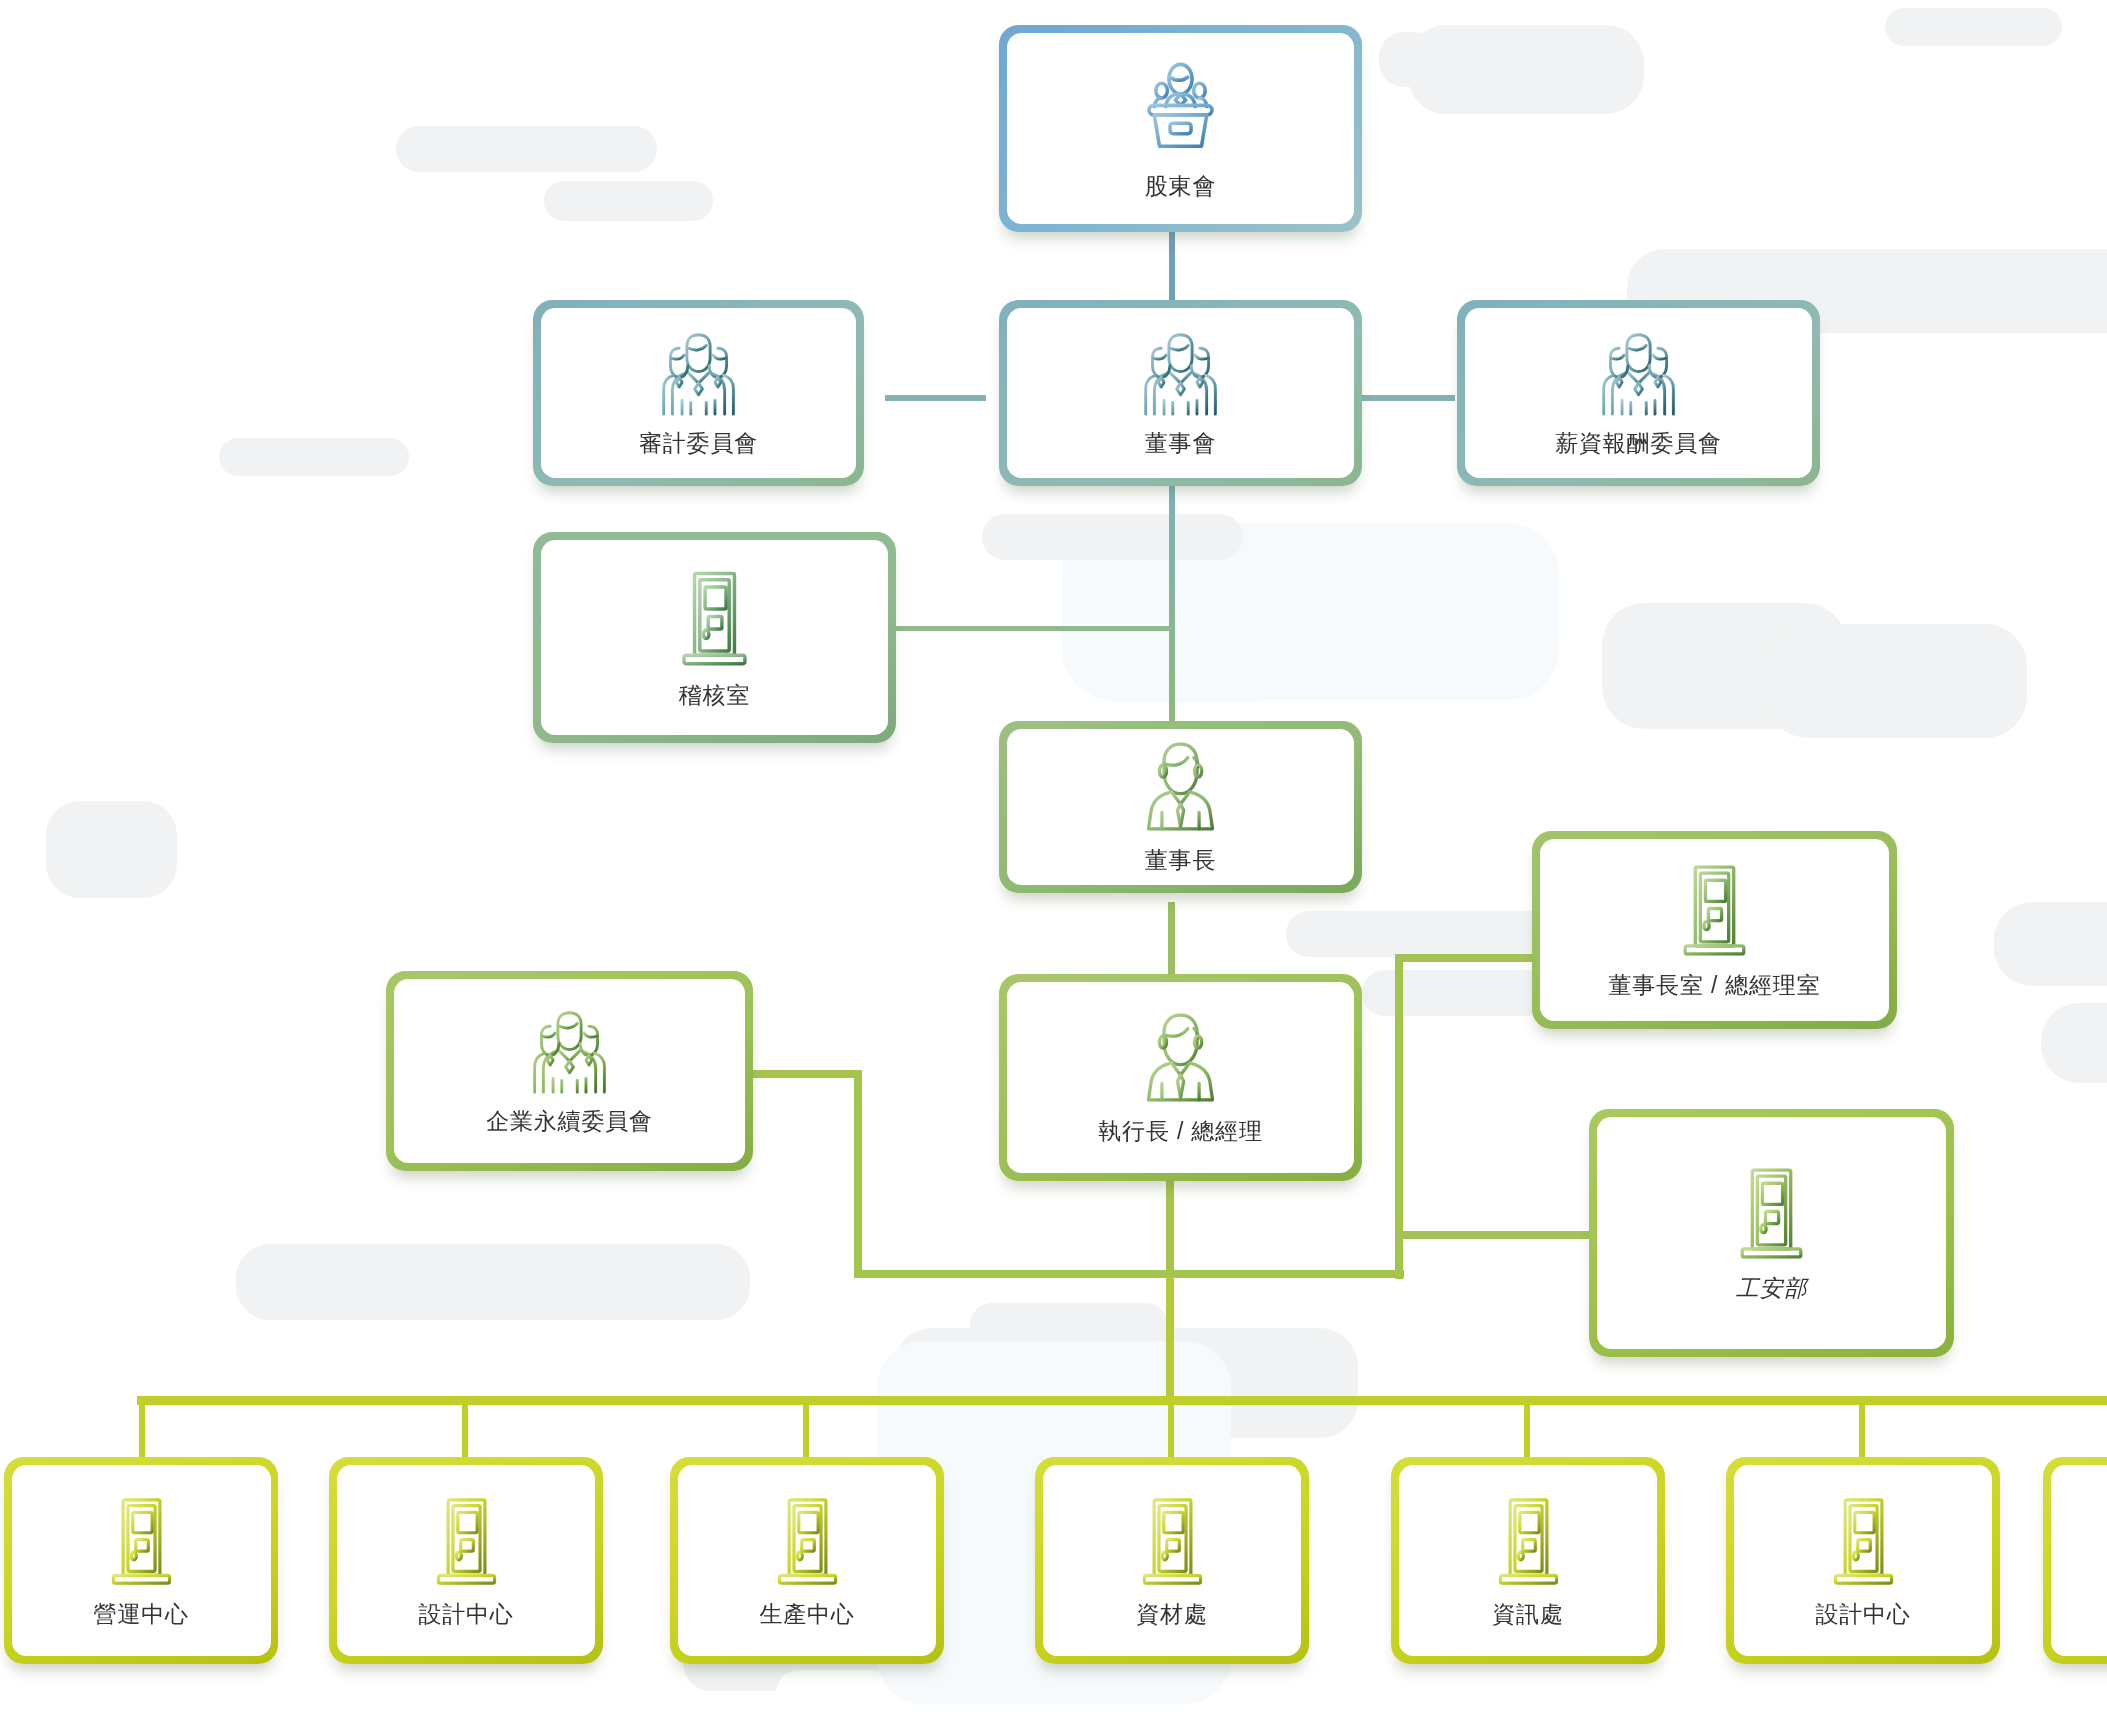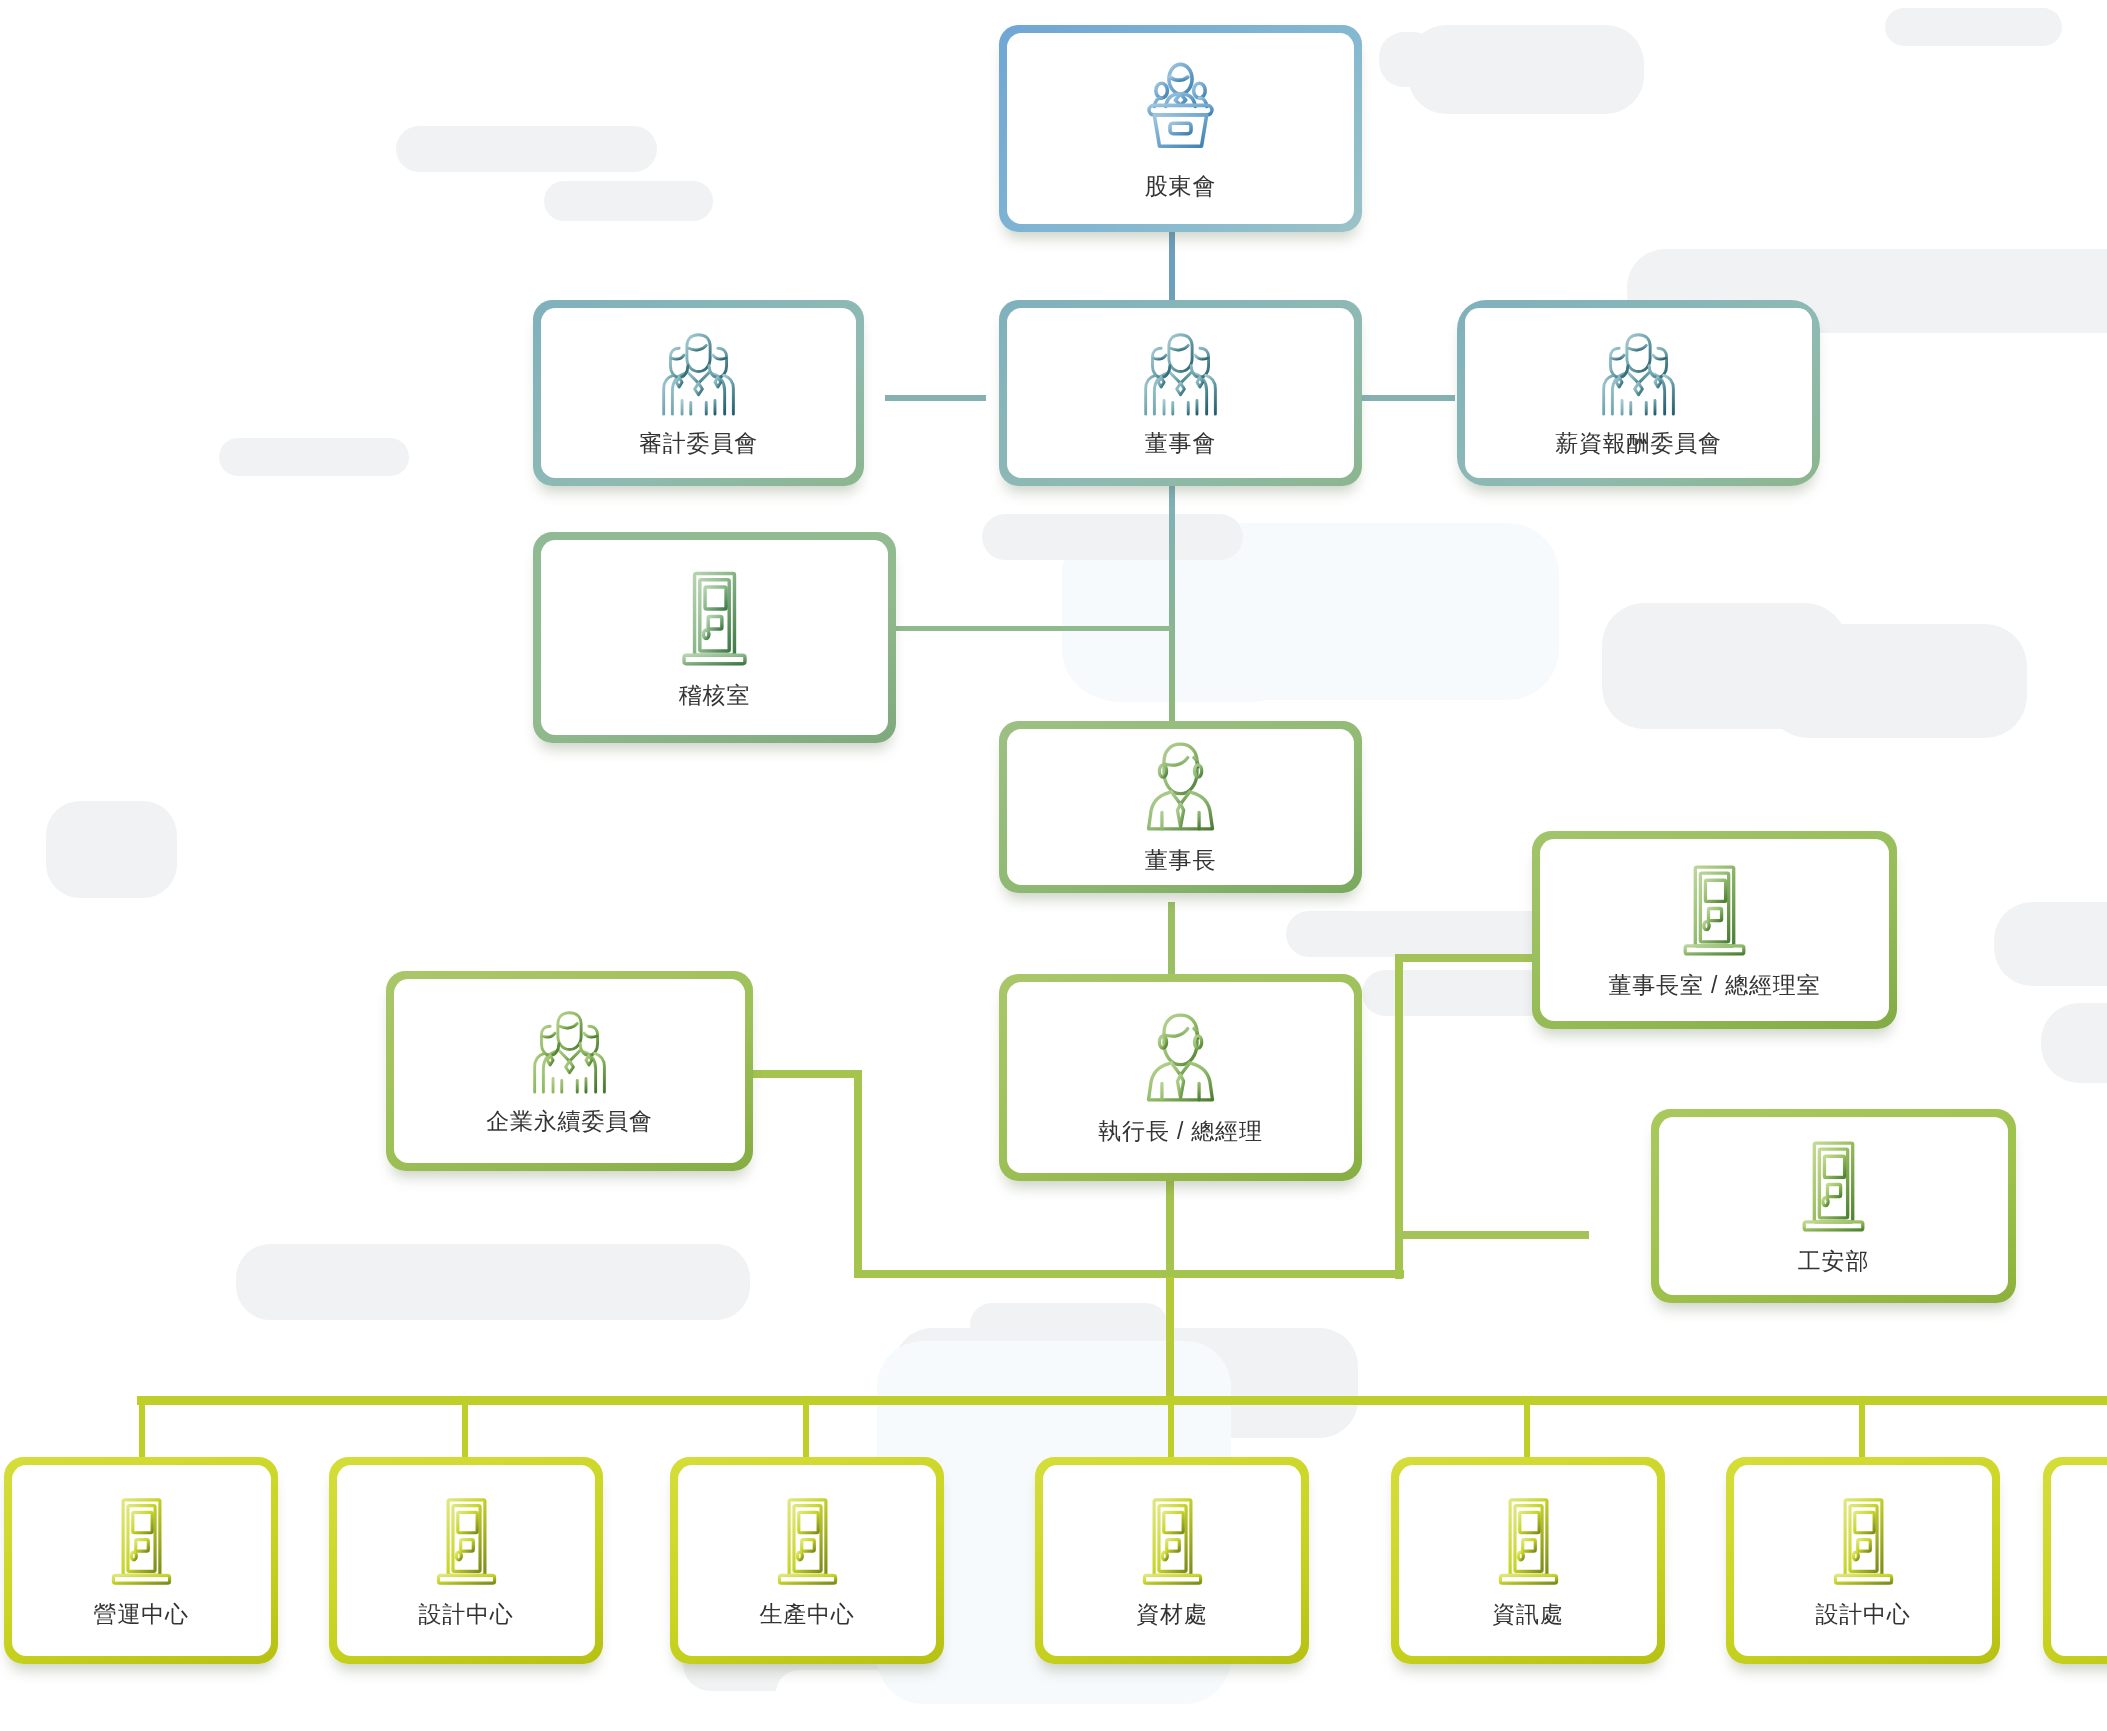--- a/index.html
+++ b/index.html
@@ -169,21 +169,21 @@
           <path d="M78 32c-5 2-10 1-13-3"></path>
           <path d="M76 50c7 2 10 7 10 14v26"></path>
           <path d="M70 52l-3 5 3 5 3-5z"></path>
           <path d="M33 76v14M67 76v14M42 78v12M58 78v12"></path>
         </g>
       </svg>
       <div class="lbl">董事會</div>
     </div>
   </div>
 
-  <div class="node shadowed" style="left:1457px;top:300px;width:363px;height:186px;background:linear-gradient(150deg,#7fb1bd,#8fbab3 60%,#8cb68d);border-radius:29px;">
+  <div class="node shadowed" style="left:1457px;top:300px;width:363px;height:186px;background:linear-gradient(150deg,#7fb1bd,#8fbab3 60%,#8cb68d);">
     <div class="inner">
       <svg class="ico" width="97" height="91" viewBox="0 0 100 94">
         <g fill="none" stroke="url(#gT)" stroke-width="3" stroke-linecap="round" stroke-linejoin="round">
           <path d="M50 8c-8 0-12 5-12 12v12c0 8 5 14 12 14s12-6 12-14V20c0-7-4-12-12-12z"></path>
           <path d="M40 22c6 3 14 2 18-3"></path>
           <path d="M38 46l12 12 12-12"></path>
           <path d="M50 58l-4 6 4 6 4-6z"></path>
           <path d="M36 48c-9 3-13 9-13 18v24"></path>
           <path d="M64 48c9 3 13 9 13 18v24"></path>
           <path d="M50 70v20"></path>
@@ -326,21 +326,21 @@
           <rect x="40" y="49" width="13" height="12" rx="1.5"></rect>
           <path d="M44 55h6"></path>
           <ellipse cx="38" cy="66" rx="2.6" ry="4"></ellipse>
           <rect x="17" y="86" width="58" height="8" rx="2"></rect>
         </g>
       </svg>
       <div class="lbl">董事長室 / 總經理室</div>
     </div>
   </div>
 
-  <div class="node shadowed" style="left:1651px;top:1109px;width:365px;height:194px;background:linear-gradient(160deg,#a9c95e,#9ec24d 55%,#8bb13c);">
+  <div class="node shadowed" style="left:1589px;top:1109px;width:365px;height:248px;background:linear-gradient(160deg,#a9c95e,#9ec24d 55%,#8bb13c);font-style:italic;">
     <div class="inner">
       <svg class="ico" width="93" height="101" viewBox="0 0 92 100">
         <defs>
             <linearGradient id="gD3" x1="0" y1="0" x2="1" y2="1">
           <stop offset="0%" stop-color="#c3da92"></stop>
               <stop offset="45%" stop-color="#9cc263"></stop>
               <stop offset="100%" stop-color="#4f8430"></stop>
         </linearGradient>
           </defs>
         <g fill="none" stroke="url(#gD3)" stroke-width="3.3" stroke-linecap="round" stroke-linejoin="round">

